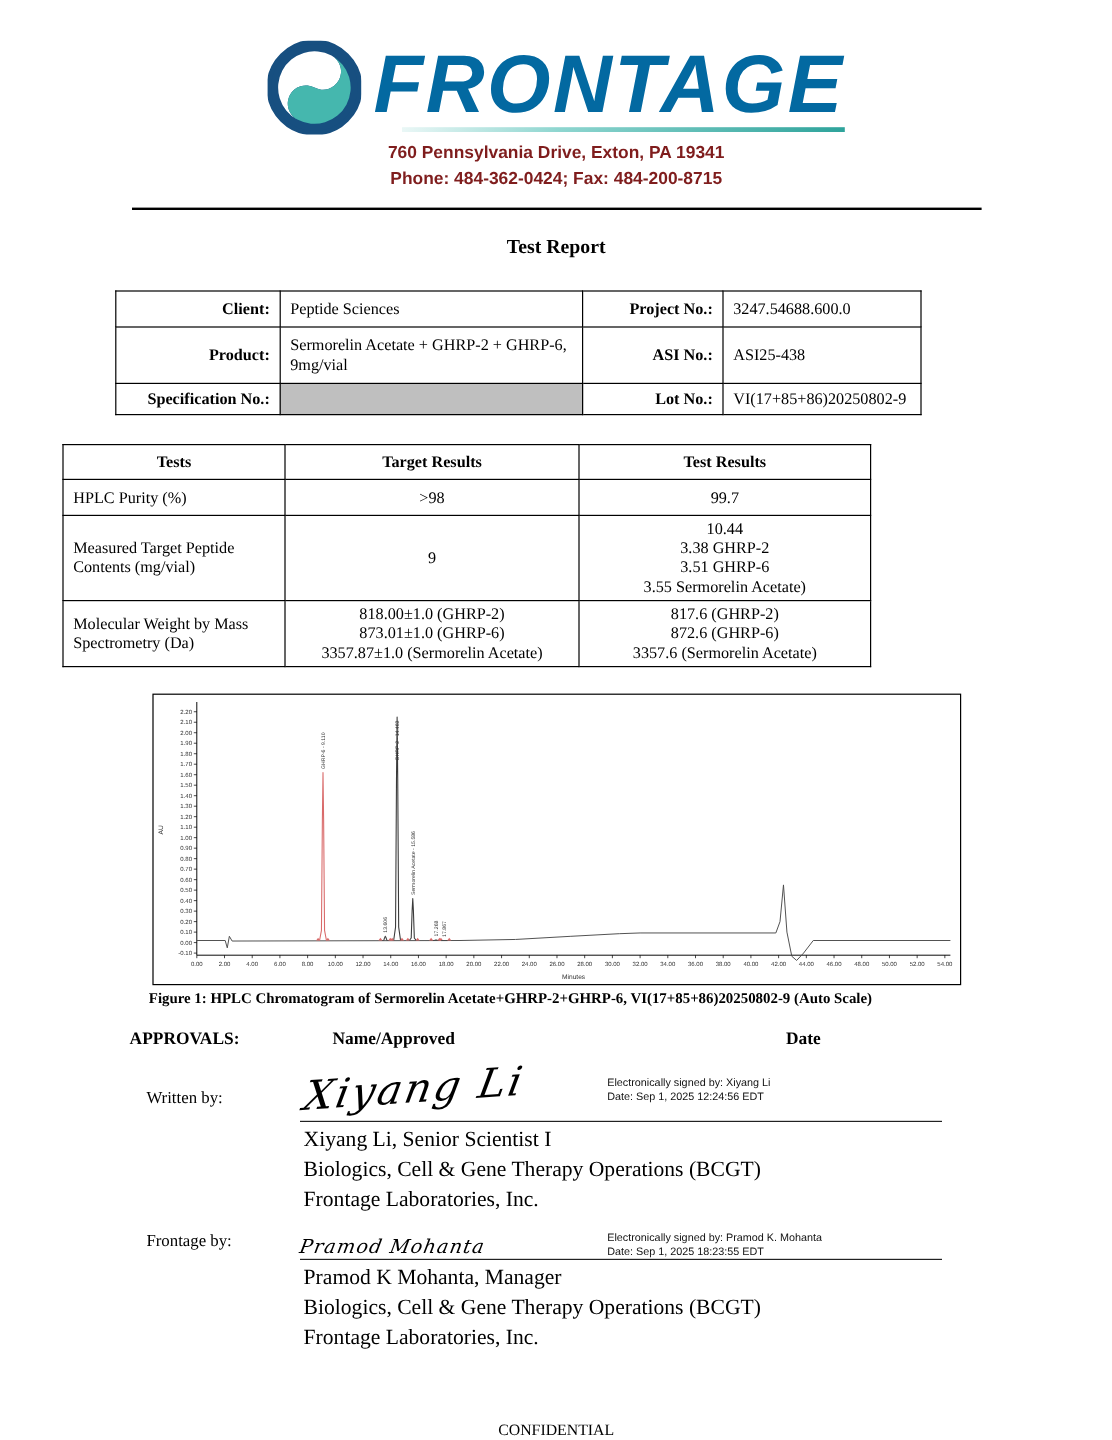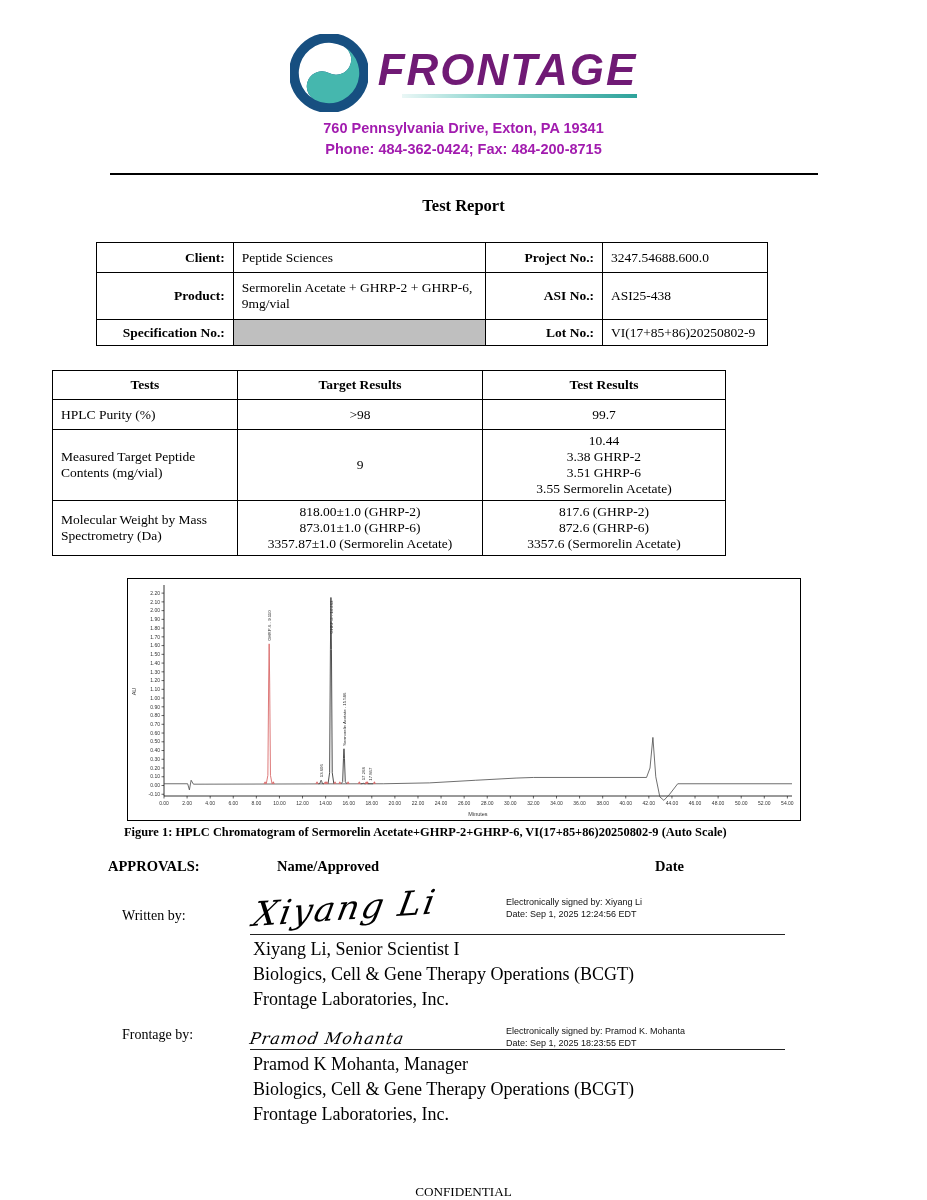--- a/index.html
+++ b/index.html
@@ -8,30 +8,30 @@
     font-family:"Liberation Serif", serif;color:#000;
   }
   .prelines{white-space:pre-line;}
 
   
   .logo-row{display:flex;justify-content:center;align-items:center;padding-top:34px;gap:10px;}
   .logo-mark{width:78px;height:78px;flex:0 0 auto;}
   .wordmark-wrap{display:flex;flex-direction:column;}
   .wordmark{
     font-family:"Liberation Sans", sans-serif;font-weight:bold;font-style:italic;
-    font-size:44px;line-height:1;color:#701a75;letter-spacing:2px;text-align:center;
+    font-size:68px;line-height:1;color:#0369a1;letter-spacing:2px;text-align:center;
   }
   .wordmark-underline{
     height:4px;margin-top:2px;margin-left:24px;
     background:linear-gradient(90deg,#eaf7f6 0%,#8fd6d0 35%,#2ea39b 100%);
   }
   .address{
     text-align:center;margin-top:6px;
     font-family:"Liberation Sans", sans-serif;font-weight:bold;
-    font-size:14.5px;line-height:1.45;color:#a21caf;
+    font-size:14.5px;line-height:1.45;color:#7f1d1d;
   }
   .header-divider{width:708px;margin:13px auto 0 auto;border-top:2px solid #000;}
 
   
   .report-title{text-align:center;font-weight:bold;font-size:16.5px;margin-top:21px;}
 
   
   table{border-collapse:collapse;font-size:13.5px;}
   td,th{border:1px solid #000;padding:3px 8px;vertical-align:middle;}
   .info-table{width:672px;margin:26px 0 0 96px;}

